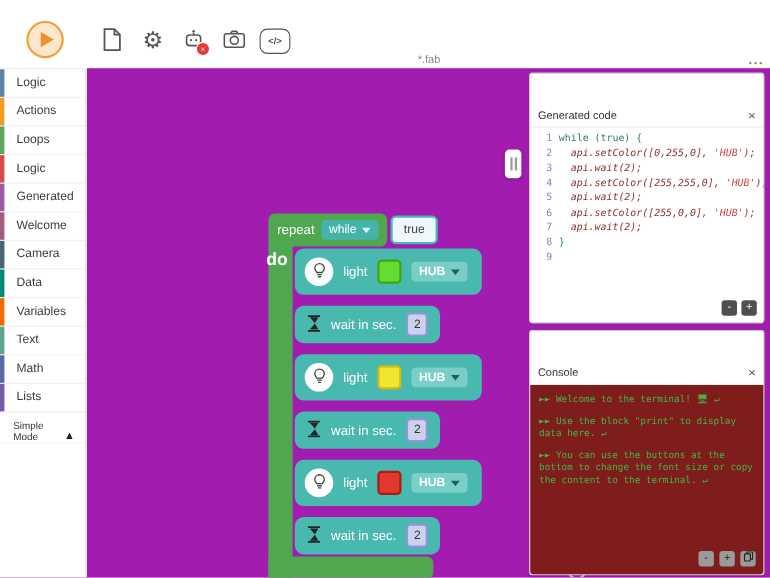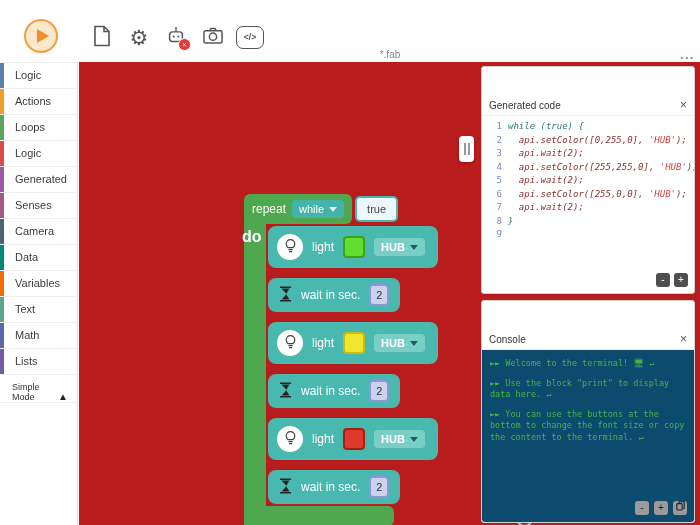--- a/index.html
+++ b/index.html
@@ -30,21 +30,21 @@
     border-right:1px solid #e3e3e3;border-top:1px solid #eee;box-sizing:border-box;}
   .cat-row{position:relative;height:25px;line-height:25px;border-bottom:1px solid #f0f0f0;
     font-size:11px;color:#3c3c3c;padding-left:15px;cursor:pointer;}
   .cat-row .strip{position:absolute;left:0;top:0;bottom:0;width:4px;}
   .simple-mode{height:27px;display:flex;align-items:flex-end;justify-content:space-between;
     padding:0 9px 0 12px;font-size:9px;line-height:10px;color:#333;
     border-bottom:1px solid #f0f0f0;cursor:pointer;}
   .simple-mode .sm-label{width:34px;}
   .simple-mode .up-arrow{font-size:10px;color:#222;}
   
-  .workspace{position:absolute;left:79px;top:62px;right:0;bottom:0;background:#b91c1c;}
+  .workspace{position:absolute;left:79px;top:62px;right:0;bottom:0;background:#a21caf;}
   .repeat-row{position:absolute;left:165px;top:132px;display:flex;align-items:center;gap:3px;}
   .repeat-head{height:30px;border-radius:6px;background:#4fa84f;display:flex;align-items:center;
     padding:0 8px;gap:6px;color:#fff;font-size:12px;cursor:grab;}
   .mode-chip{background:#45b3aa;border-radius:4px;padding:3px 7px;font-size:11px;color:#fff;
     display:flex;gap:5px;align-items:center;cursor:pointer;}
   .true-block{height:22px;padding:0 10px;background:#eef7fd;border:2px solid #49b8af;
     border-radius:5px;font-size:11px;color:#444;line-height:22px;cursor:grab;}
   .c-spine{position:absolute;left:165px;top:158px;width:22px;height:306px;background:#4fa84f;}
   .c-bottom{position:absolute;left:165px;top:444px;width:150px;height:20px;background:#4fa84f;
     border-radius:0 6px 6px 6px;}
@@ -75,27 +75,27 @@
     box-shadow:0 1px 2px rgba(0,0,0,.08);box-sizing:border-box;}
   .panel-code{left:481px;top:66px;width:214px;height:228px;}
   .panel-console{left:481px;top:300px;width:214px;height:223px;display:flex;flex-direction:column;}
   .panel-head{height:20px;display:flex;align-items:center;justify-content:space-between;
     padding:0 7px;font-size:10px;color:#333;border-bottom:1px solid #ececec;flex:none;margin-top:28px;}
   .close-x{color:#555;font-size:12px;cursor:pointer;line-height:1;}
   .code-area{position:relative;height:206px;overflow:hidden;
     font-family:"DejaVu Sans Mono",monospace;font-size:9px;line-height:13.5px;padding-top:4px;}
   .code-row{display:flex;}
   .code-num{width:20px;text-align:right;padding-right:6px;color:#7b88c9;flex:none;}
-  .code-txt{white-space:pre;color:#2e7d79;font-style:italic;}
+  .code-txt{white-space:pre;color:#2e7d79;}
   .code-row.api .code-txt{color:#8d3030;font-style:italic;}
   .tok-str{color:#d23f3f;}
   .code-btns{position:absolute;right:6px;bottom:6px;display:flex;gap:4px;}
   .mini-btn{width:14px;height:14px;background:#4f4f4f;color:#fff;border:none;border-radius:3px;
     font-size:10px;line-height:14px;text-align:center;padding:0;cursor:pointer;}
-  .terminal{flex:1;background:#0c4a6e;padding:8px;color:#44b544;
+  .terminal{flex:1;background:#7f1d1d;padding:8px;color:#44b544;
     font-family:"DejaVu Sans Mono",monospace;font-size:8.5px;line-height:11.5px;
     position:relative;overflow:hidden;border-radius:0 0 3px 3px;}
   .term-line{margin:0 0 8px 0;word-wrap:break-word;}
   .term-btns{position:absolute;right:7px;bottom:7px;display:flex;gap:5px;}
   .term-btn{width:14px;height:14px;background:#9a9a9a;color:#1d1d1d;border:none;border-radius:3px;
     font-size:10px;line-height:14px;text-align:center;padding:0;cursor:pointer;
     display:flex;align-items:center;justify-content:center;}
   
   .zoom-ctrl{position:absolute;left:437px;top:402px;display:flex;flex-direction:column;gap:6px;align-items:center;}
   .zc{width:17px;height:17px;border-radius:50%;border:2px solid #c6c6c6;box-sizing:border-box;
@@ -167,21 +167,21 @@
       <div class="cat-row">
     <span class="strip" style="background: rgb(214, 75, 75);"></span>
     <span class="cat-label">Logic</span>
   </div>
       <div class="cat-row">
     <span class="strip" style="background: rgb(153, 91, 165);"></span>
     <span class="cat-label">Generated</span>
   </div>
       <div class="cat-row">
     <span class="strip" style="background: rgb(165, 91, 128);"></span>
-    <span class="cat-label">Senses</span>
+    <span class="cat-label">Welcome</span>
   </div>
       <div class="cat-row">
     <span class="strip" style="background: rgb(74, 101, 114);"></span>
     <span class="cat-label">Camera</span>
   </div>
       <div class="cat-row">
     <span class="strip" style="background: rgb(0, 137, 123);"></span>
     <span class="cat-label">Data</span>
   </div>
       <div class="cat-row">

